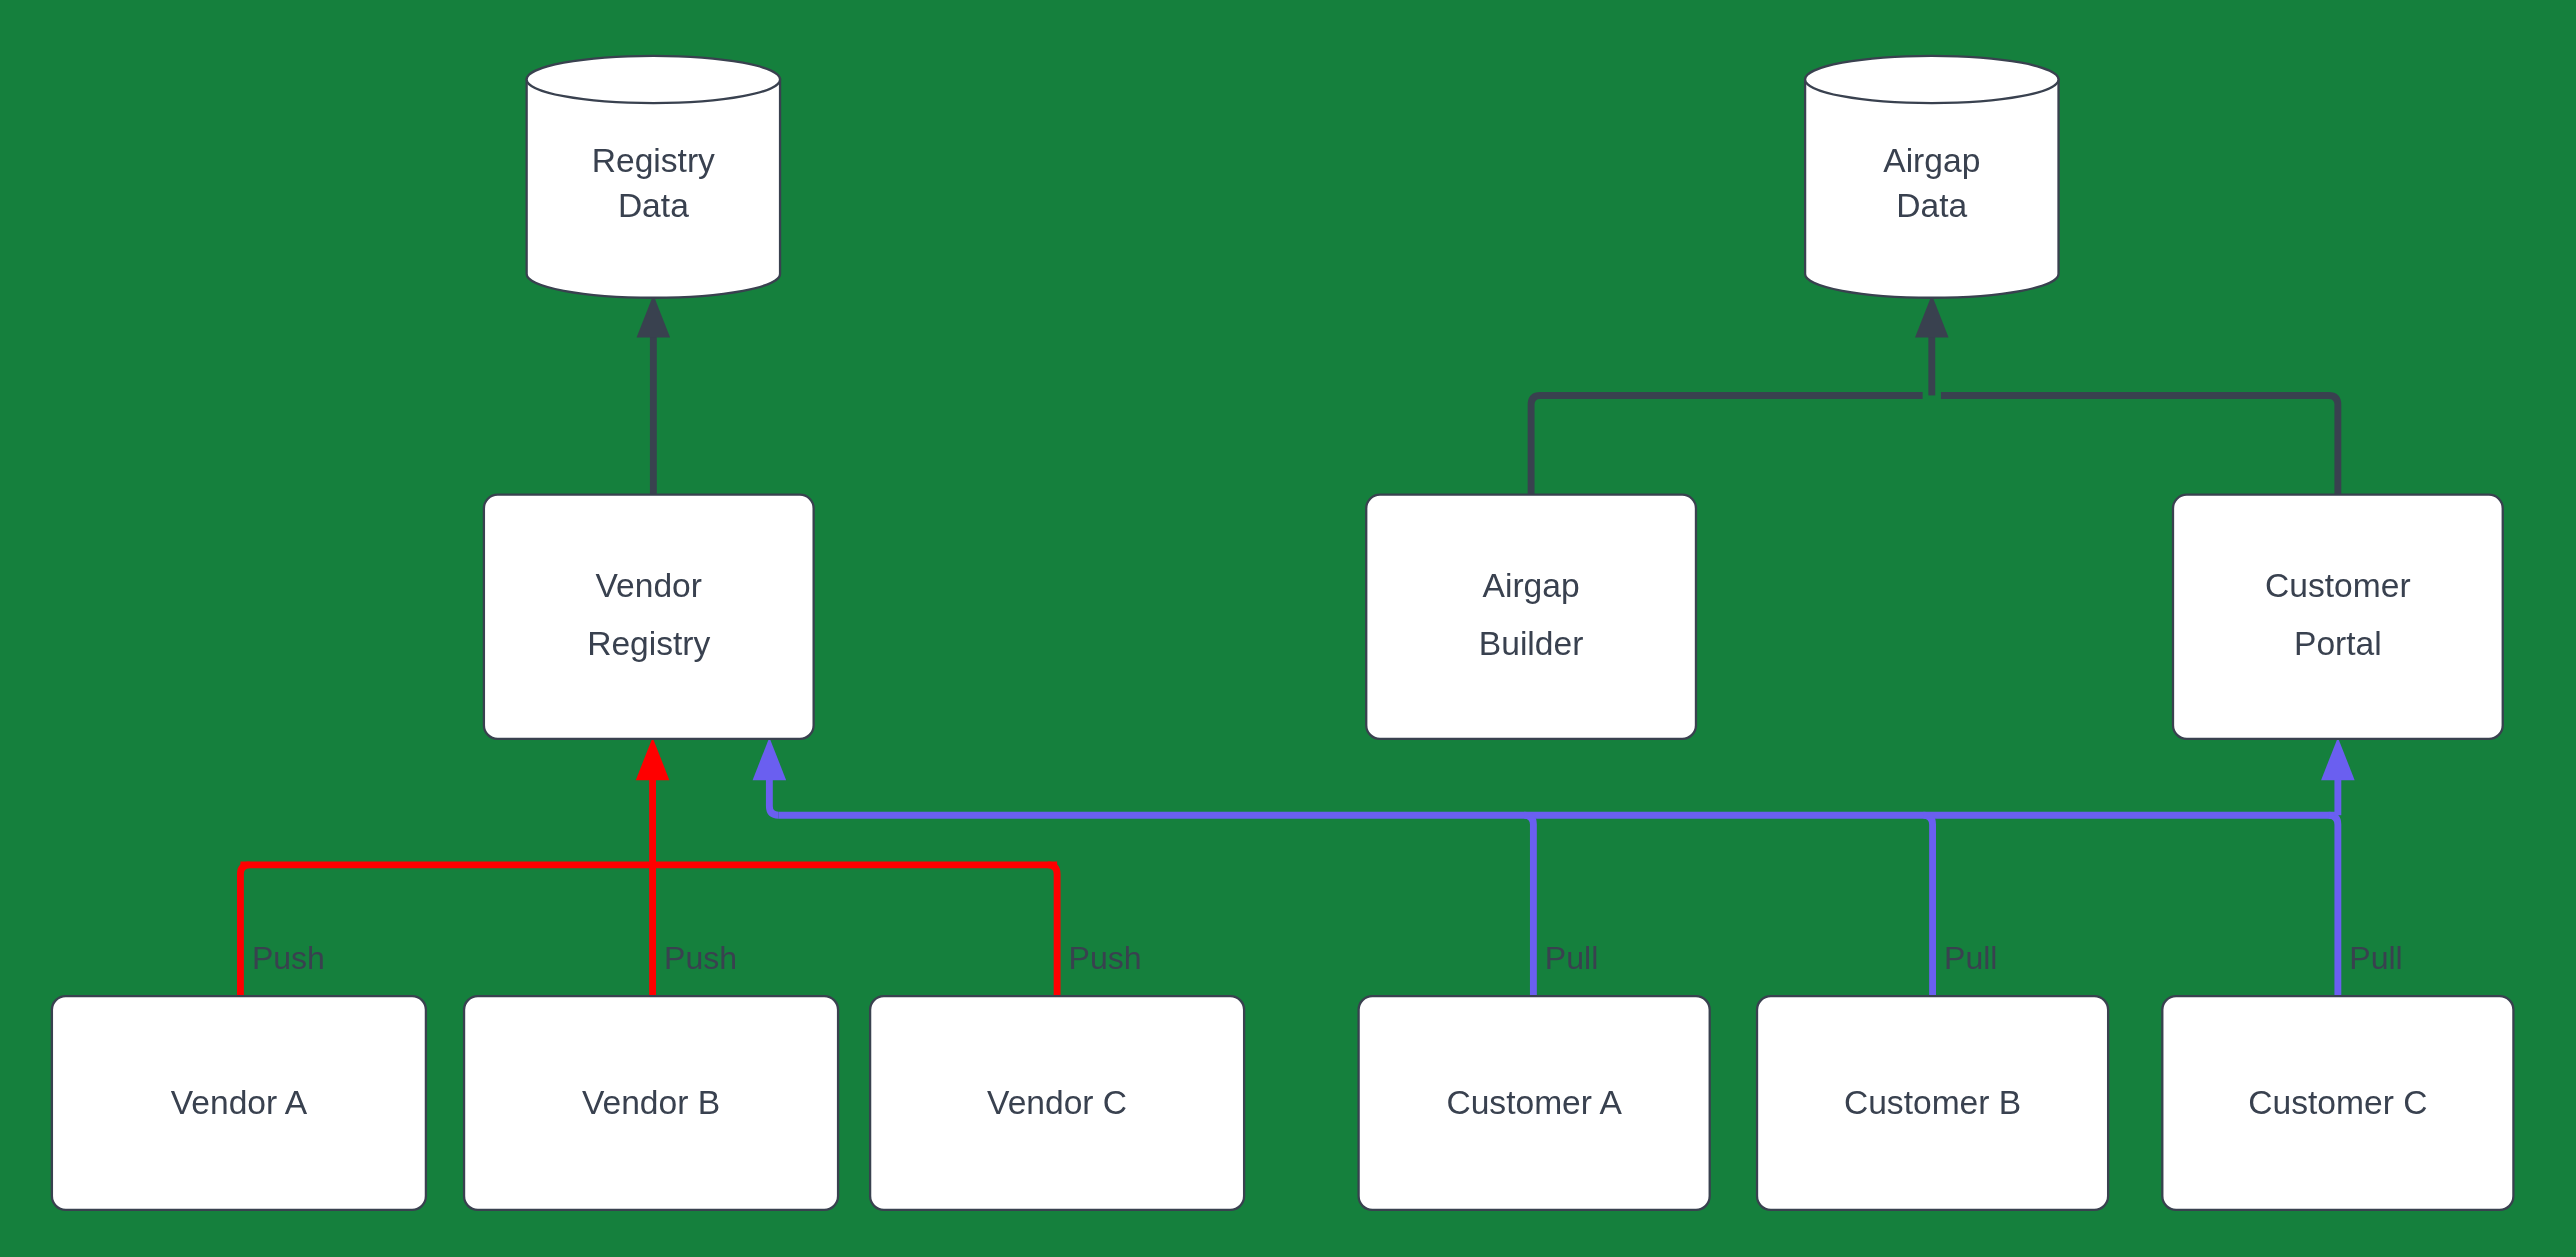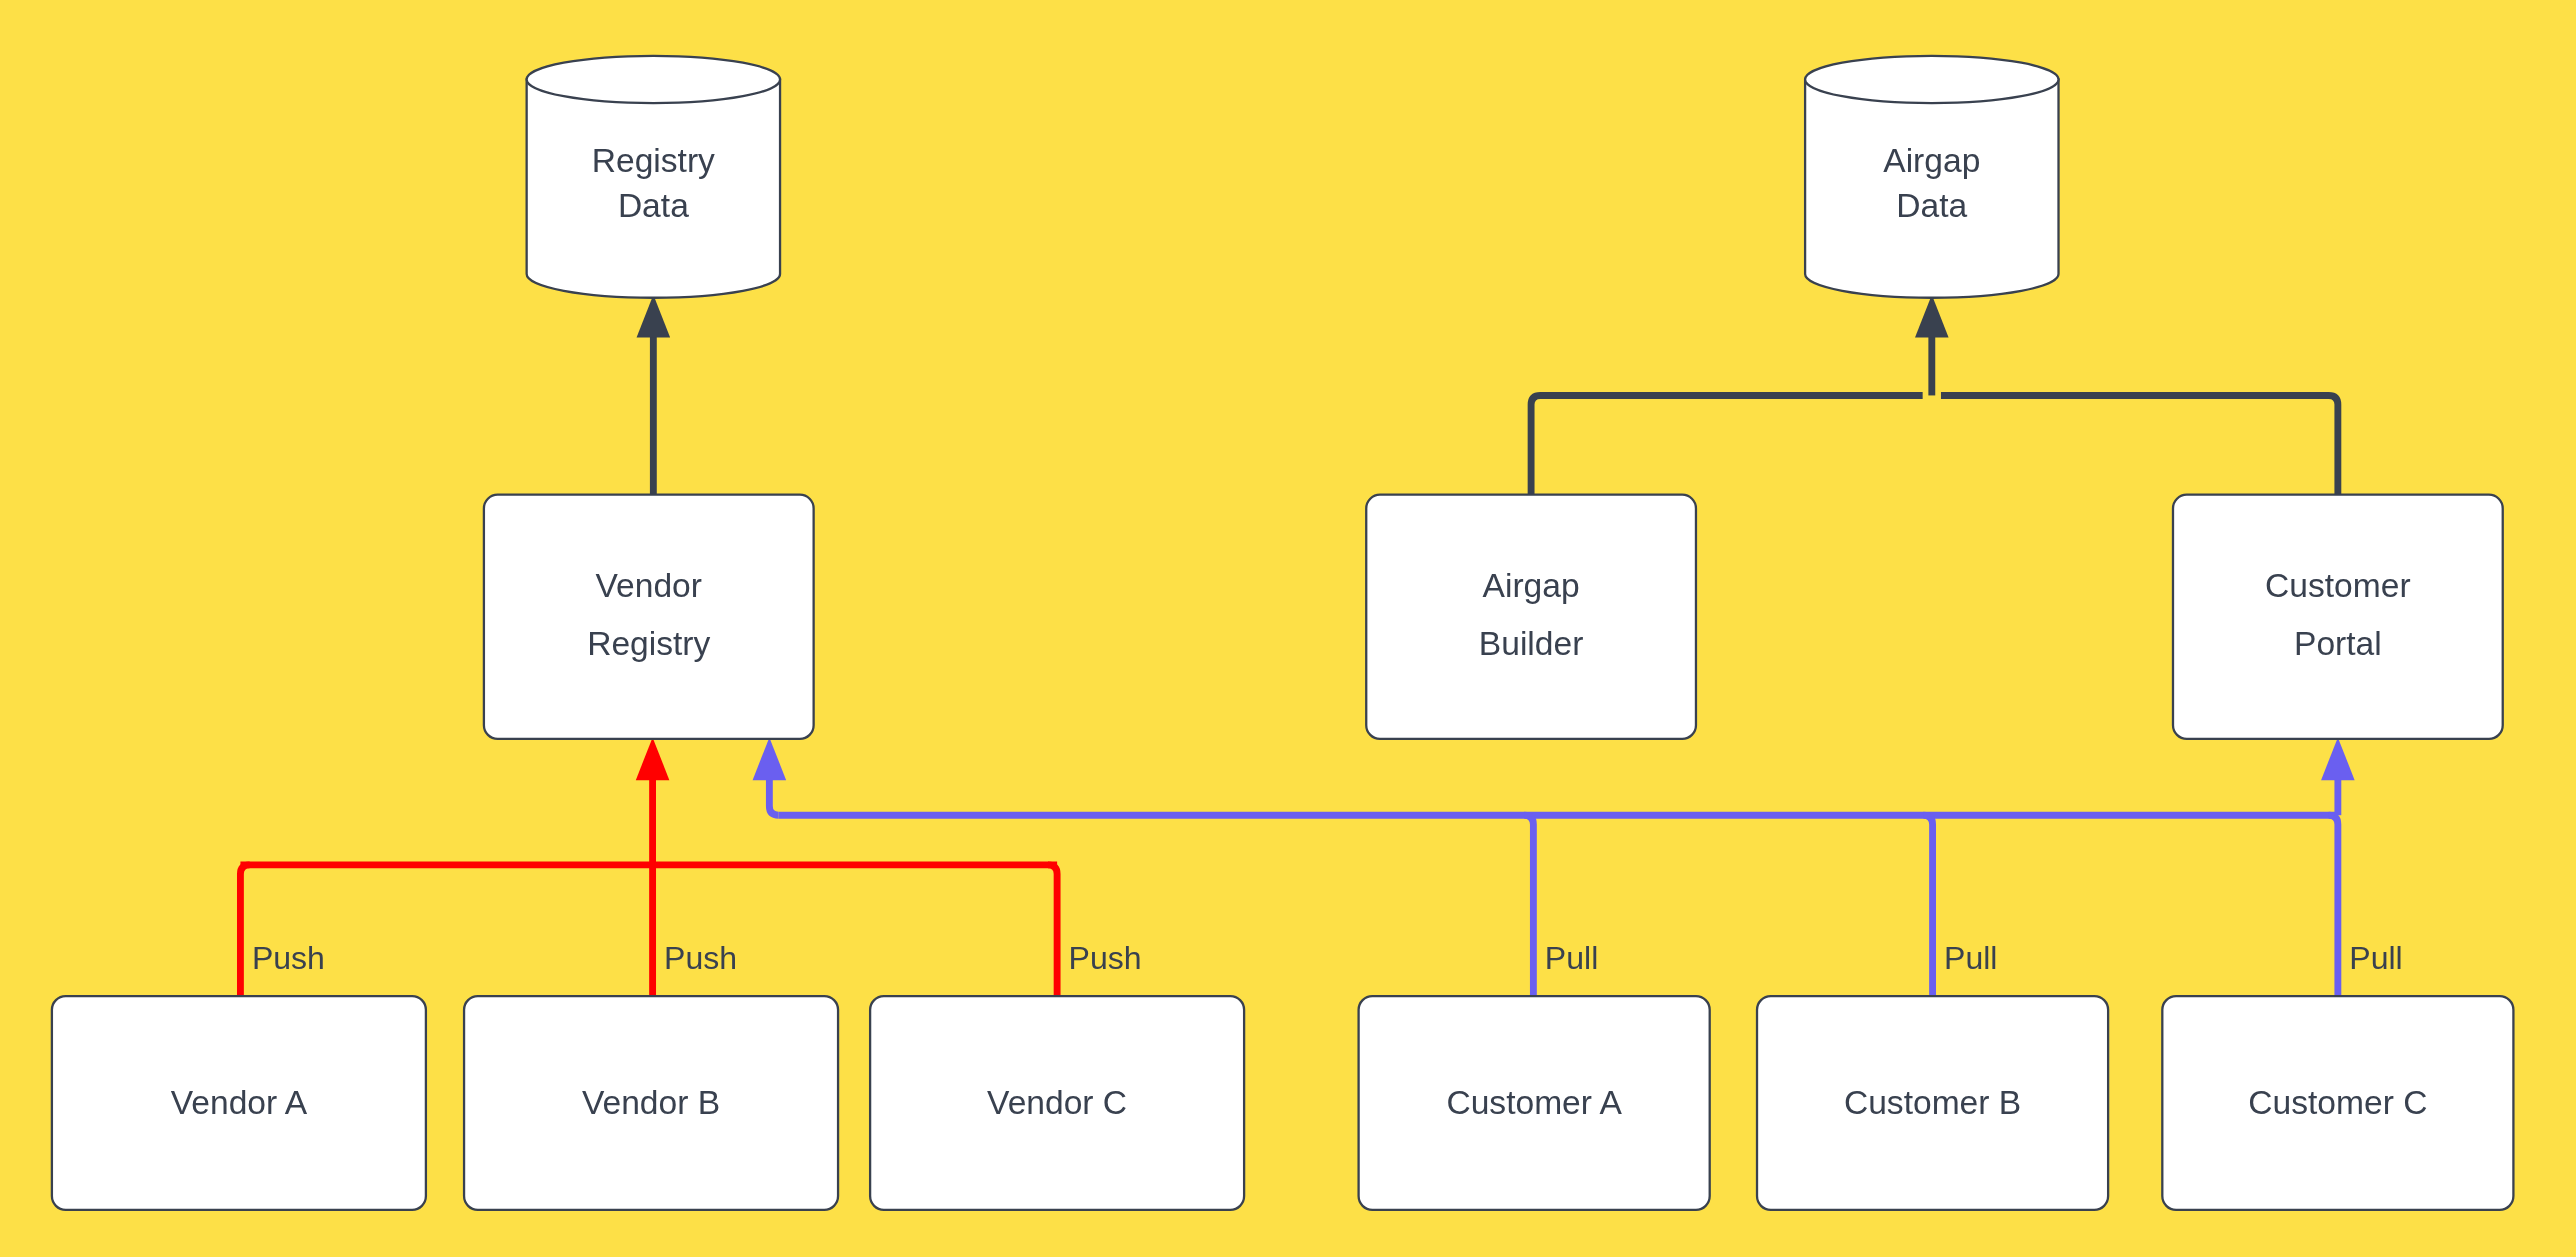--- a/index.html
+++ b/index.html
@@ -8,21 +8,21 @@
     padding: 0;
     background: #ffffff;
   }
   body {
     font-family: "Liberation Sans", sans-serif;
   }
   #stage {
     position: relative;
     width: 2576px;
     height: 1258px;
-    background: #fde047;
+    background: #15803d;
     overflow: hidden;
   }
   #diagram-svg {
     position: absolute;
     left: 0;
     top: 0;
     width: 2576px;
     height: 1258px;
   }
   .node-label {

